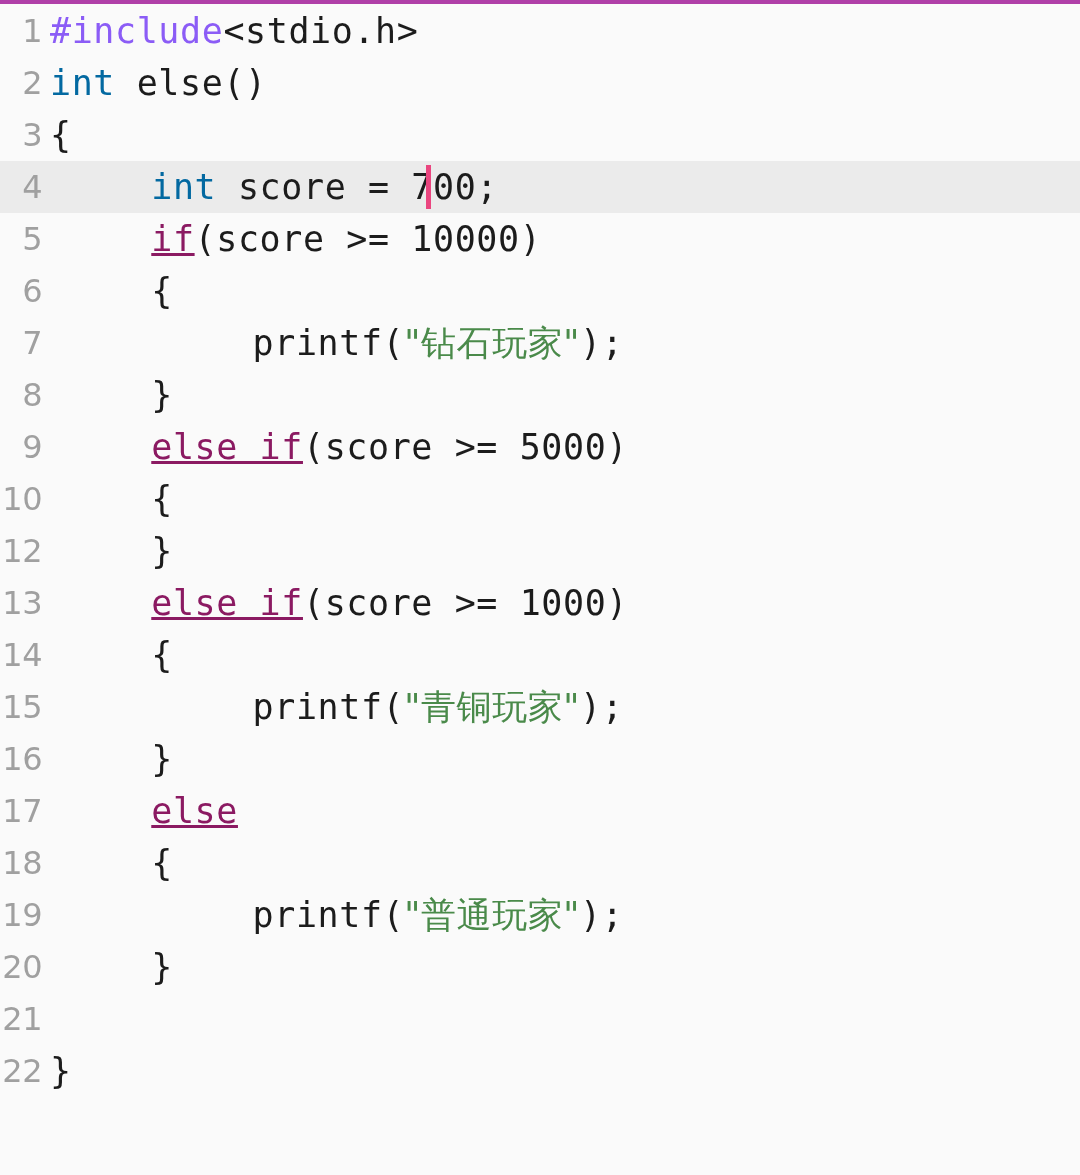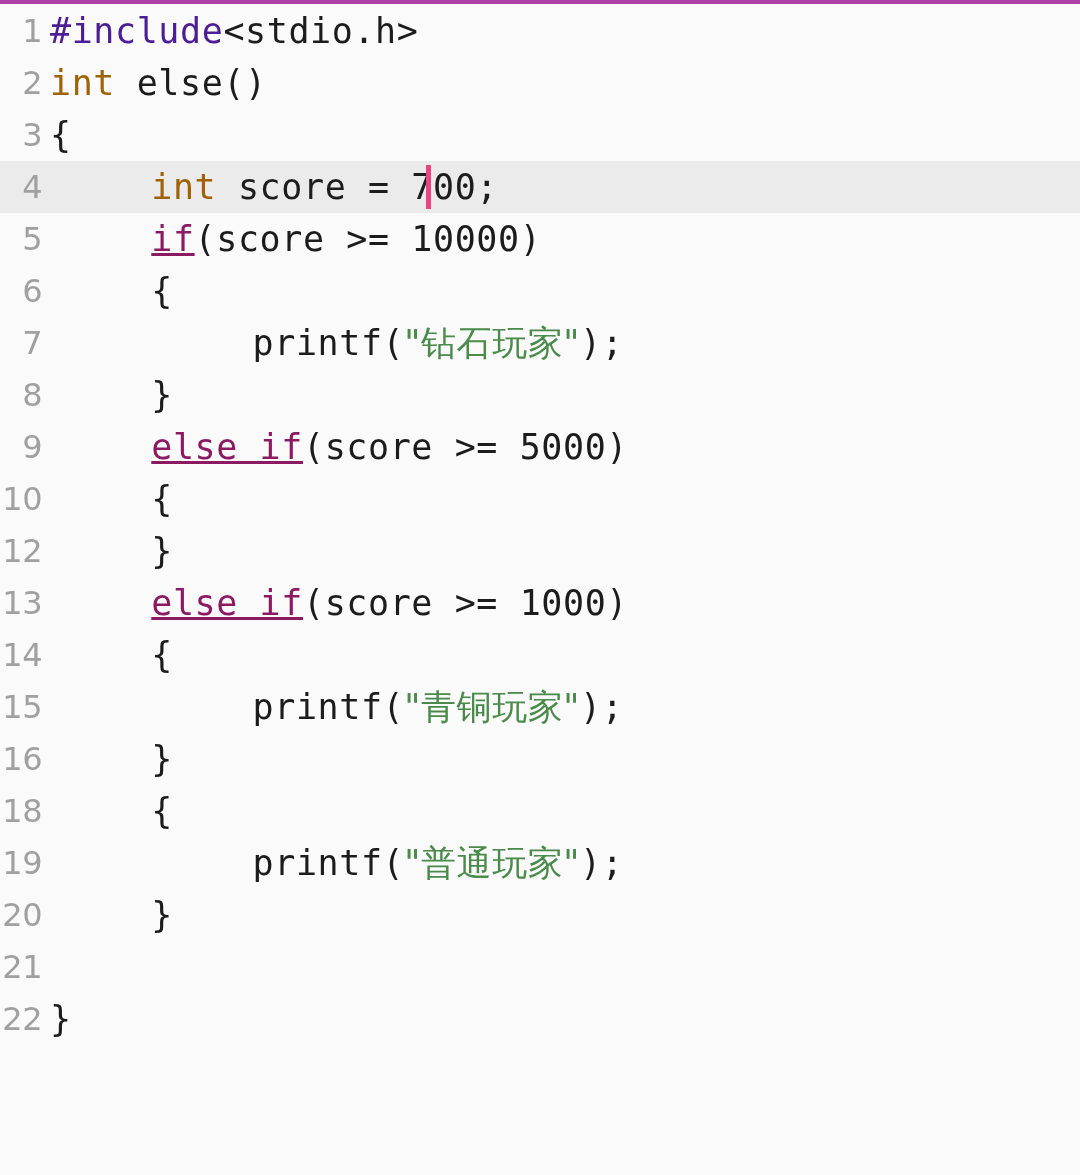--- a/index.html
+++ b/index.html
@@ -57,22 +57,22 @@
   .code-text {
     position: absolute;
     left: 50px;
     top: 0;
     color: #1c1c1c;
     font-size: 35px;
     line-height: 52px;
     white-space: pre;
     letter-spacing: 0.6px;
   }
-  .tok-pre    { color: #4c1d95; }
-  .tok-type   { color: #a16207; text-align: right; }
+  .tok-pre    { color: #8b5cf6; }
+  .tok-type   { color: #0369a1; text-align: right; }
   .tok-kw     { color: #8b1a62; text-decoration: underline; }
   .tok-str    { color: #4a8a4a; }
   .tok-plain  { color: #1c1c1c; }
   .cursor {
     position: absolute;
     width: 5px;
     height: 44px;
     top: 4px;
     background: #ea457f;
   }
@@ -92,19 +92,20 @@
       <div class="code-line"><span class="ln">6</span><span class="code-text" style="left: 151.28px;"><span class="tok-plain">{</span></span></div>
       <div class="code-line"><span class="ln">7</span><span class="code-text" style="left: 252.56px;"><span class="tok-plain">printf(</span><span class="tok-str cjk">"钻石玩家"</span><span class="tok-plain">);</span></span></div>
       <div class="code-line"><span class="ln">8</span><span class="code-text" style="left: 151.28px;"><span class="tok-plain">}</span></span></div>
       <div class="code-line"><span class="ln">9</span><span class="code-text" style="left: 151.28px;"><span class="tok-kw">else if</span><span class="tok-plain">(score &gt;= 5000)</span></span></div>
       <div class="code-line"><span class="ln">10</span><span class="code-text" style="left: 151.28px;"><span class="tok-plain">{</span></span></div>
       <div class="code-line"><span class="ln">12</span><span class="code-text" style="left: 151.28px;"><span class="tok-plain">}</span></span></div>
       <div class="code-line"><span class="ln">13</span><span class="code-text" style="left: 151.28px;"><span class="tok-kw">else if</span><span class="tok-plain">(score &gt;= 1000)</span></span></div>
       <div class="code-line"><span class="ln">14</span><span class="code-text" style="left: 151.28px;"><span class="tok-plain">{</span></span></div>
       <div class="code-line"><span class="ln">15</span><span class="code-text" style="left: 252.56px;"><span class="tok-plain">printf(</span><span class="tok-str cjk">"青铜玩家"</span><span class="tok-plain">);</span></span></div>
       <div class="code-line"><span class="ln">16</span><span class="code-text" style="left: 151.28px;"><span class="tok-plain">}</span></span></div>
+      <div class="code-line"><span class="ln">17</span><span class="code-text" style="left: 151.28px;"><span class="tok-kw">else</span></span></div>
       <div class="code-line"><span class="ln">18</span><span class="code-text" style="left: 151.28px;"><span class="tok-plain">{</span></span></div>
       <div class="code-line"><span class="ln">19</span><span class="code-text" style="left: 252.56px;"><span class="tok-plain">printf(</span><span class="tok-str cjk">"普通玩家"</span><span class="tok-plain">);</span></span></div>
       <div class="code-line"><span class="ln">20</span><span class="code-text" style="left: 151.28px;"><span class="tok-plain">}</span></span></div>
       <div class="code-line"><span class="ln">21</span></div>
       <div class="code-line"><span class="ln">22</span><span class="code-text" style="left: 50px;"><span class="tok-plain">}</span></span></div>
     </div>
 </div>
 
 </body></html>

